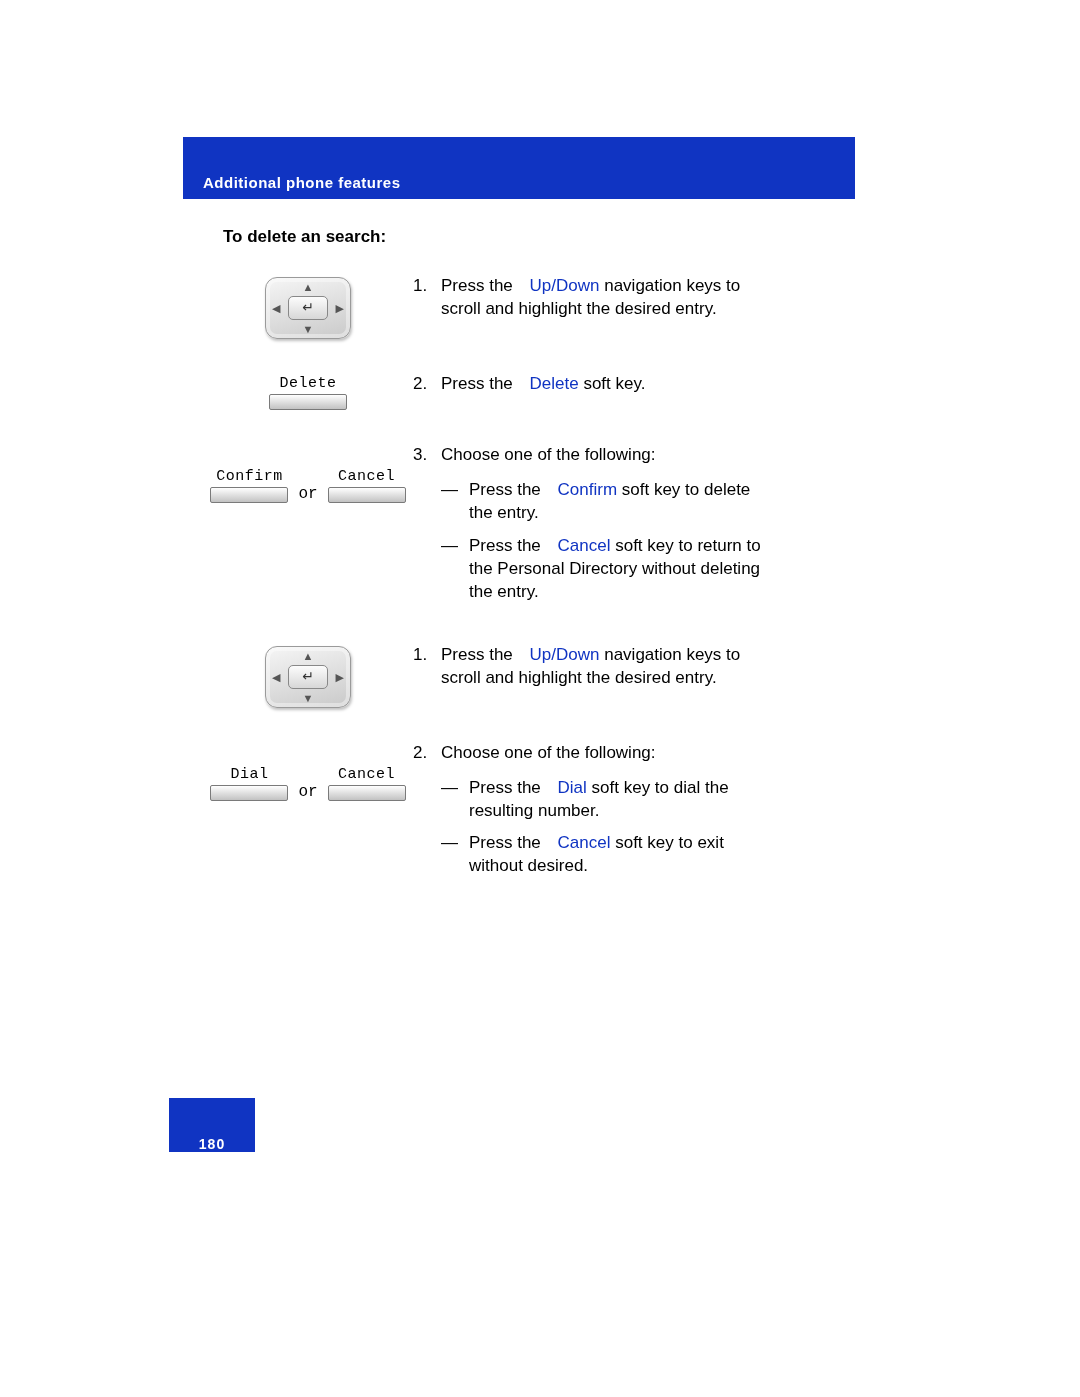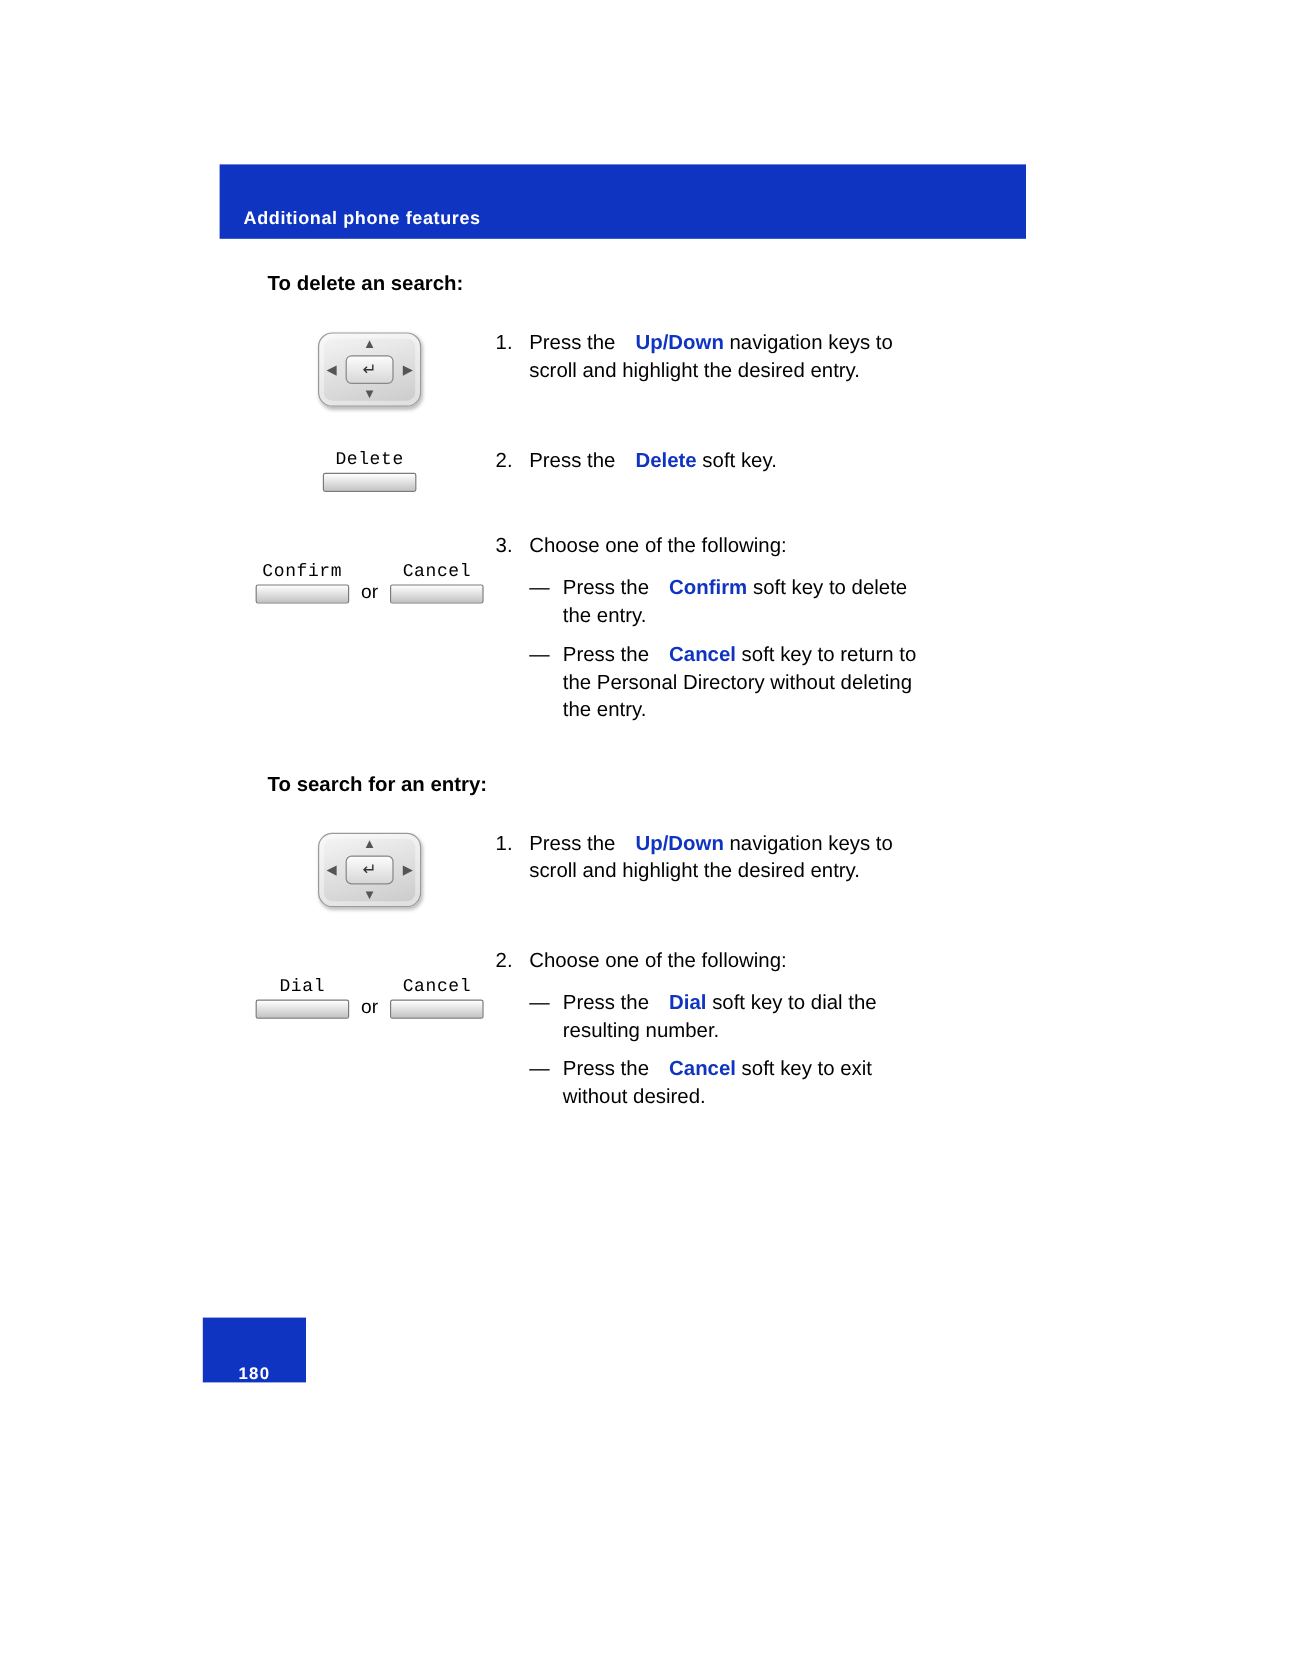--- a/index.html
+++ b/index.html
@@ -55,21 +55,21 @@
   }
   .step {
     display: flex;
     margin-bottom: 12px;
   }
   .step-num {
     width: 28px;
     flex-shrink: 0;
   }
   .step-body { flex: 1; }
-  .accent { color: #1034c2; font-weight: bold; padding-left: 12px; }
+  .accent { color: #1034c2; font-weight: normal; padding-left: 12px; }
   .sub {
     display: flex;
     margin: 10px 0 6px 28px;
   }
   .sub-dash {
     width: 28px;
     flex-shrink: 0;
   }
   .sub-body { flex: 1; }
 
@@ -135,20 +135,21 @@
   .softkey-btn{
     width: 78px;
     height: 16px;
     background: linear-gradient(#ffffff,#c2c2c2);
     border: 1px solid #7a7a7a;
     border-radius:2px;
   }
   .or-label{
     font-size:16px;
     padding-bottom: 0px;
+    font-family: Liberation Mono, monospace;
   }
 
   .footer-band {
     position: absolute;
     left: 169px;
     bottom: 245px;
     width: 86px;
     height: 54px;
     background: #1034c2;
     color: #ffffff;
@@ -236,21 +237,20 @@
       </div>
       <div class="sub">
         <div class="sub-dash">—</div>
         <div class="sub-body">
           <span>Press the </span><span class="accent">Cancel</span><span> soft key to return to the Personal Directory without deleting the entry.</span>
         </div>
       </div>
     </div>
   </div>
 
-  <div class="section-title">To search for an entry:</div>
 
   <div class="row">
     <div class="icon-col">
       <div class="navpad">
         <span class="nav-arrow left">◀</span>
         <span class="nav-arrow right">▶</span>
         <span class="nav-arrow up">▲</span>
         <span class="nav-arrow down">▼</span>
       </div>
     </div>

